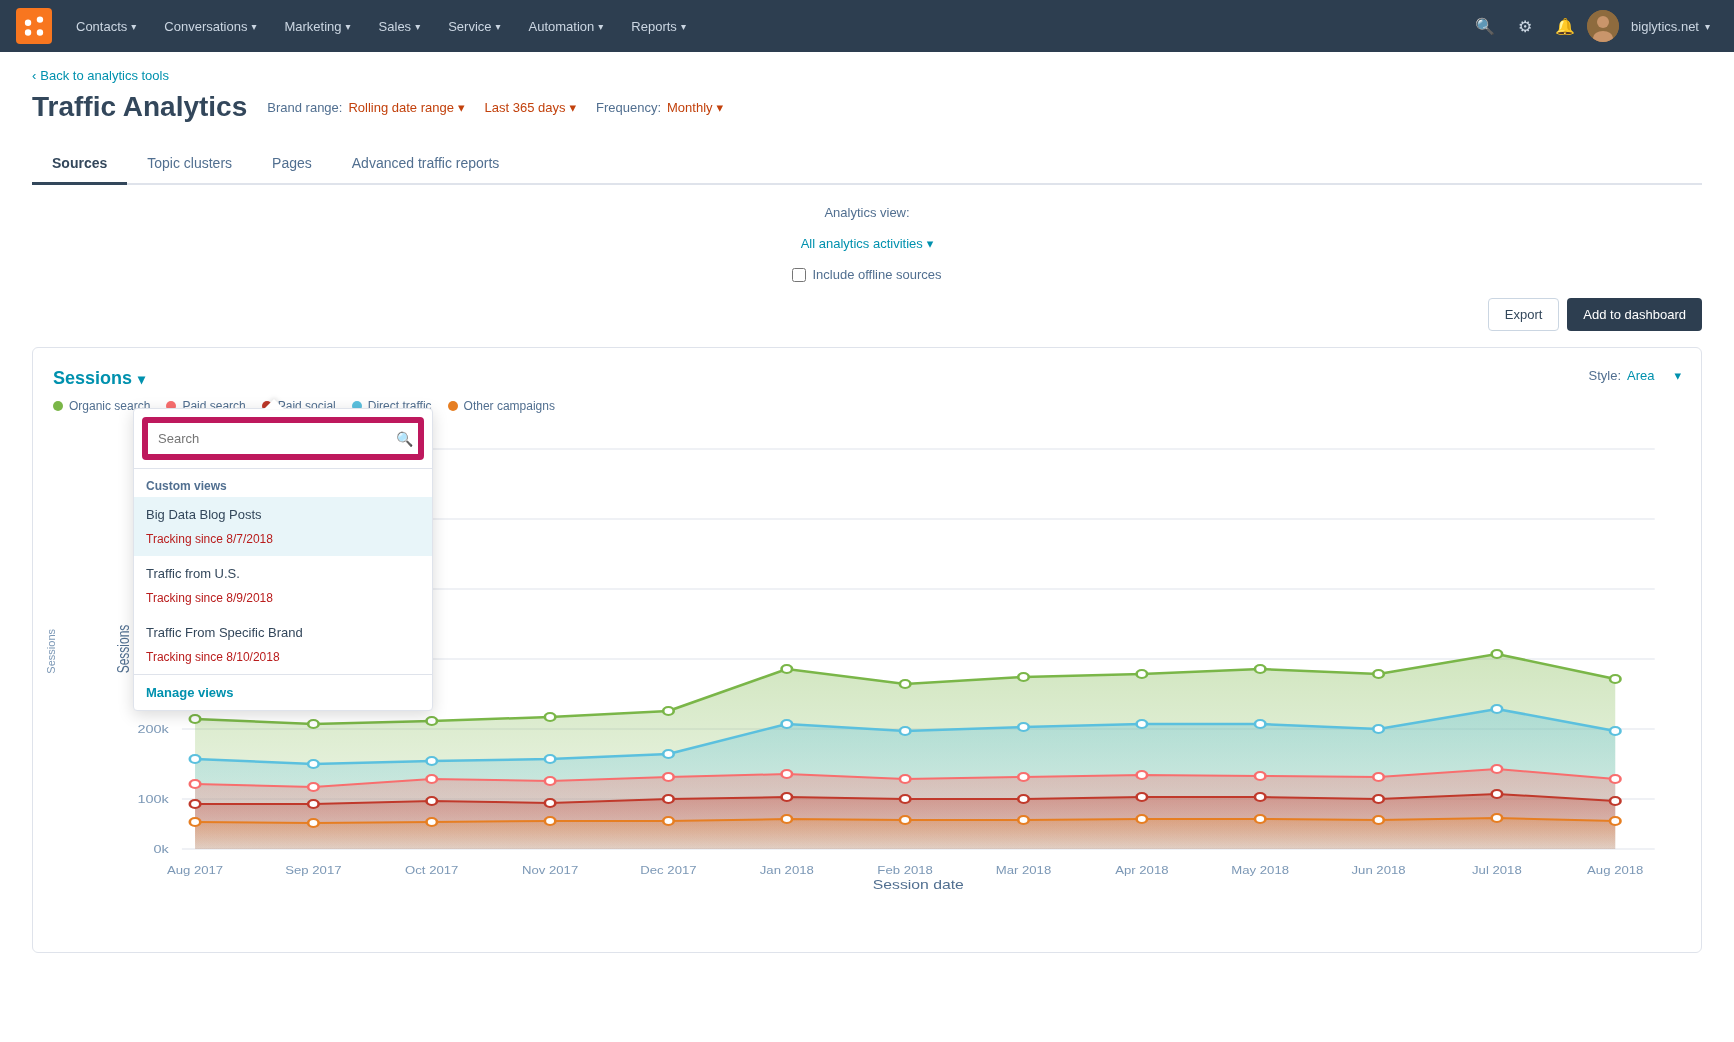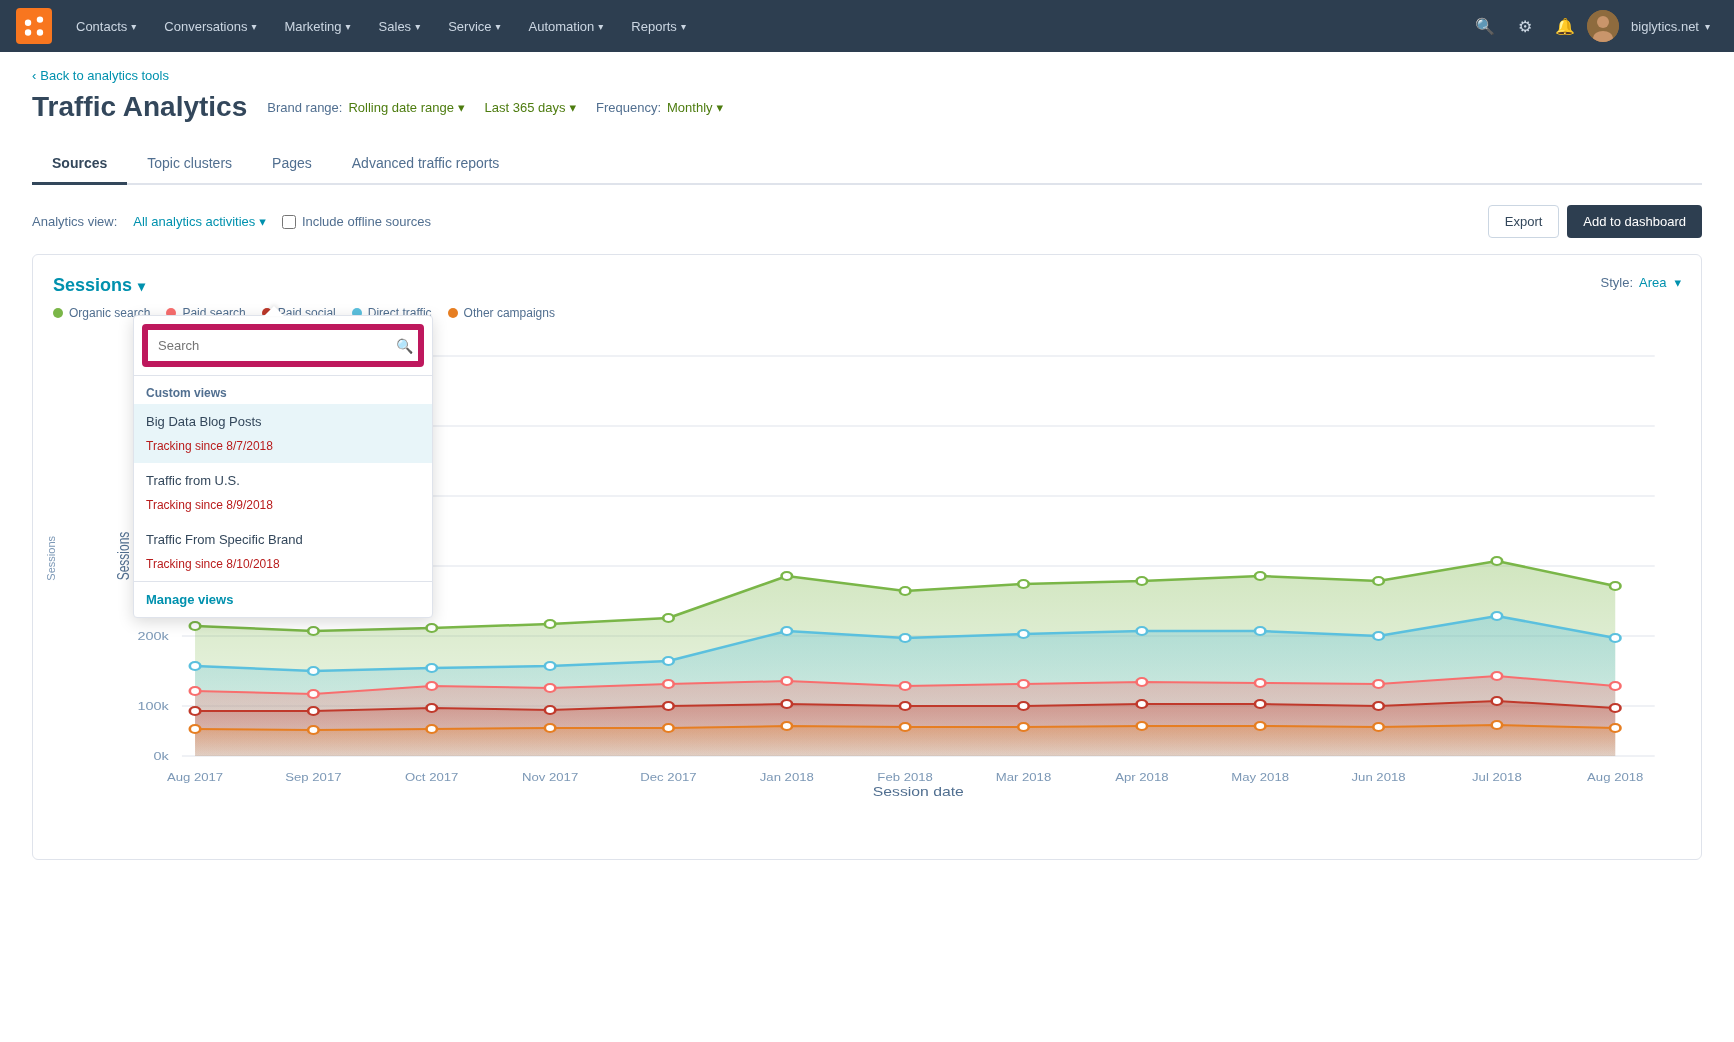--- a/index.html
+++ b/index.html
@@ -79,21 +79,21 @@
       display: flex;
       align-items: center;
       gap: 20px;
       margin-bottom: 20px;
     }
     .filter-group {
       display: flex; align-items: center; gap: 6px; font-size: 13px;
     }
     .filter-label { color: #516f90; font-weight: 500; }
     .filter-btn {
-      color: #4d7c0f;
+      color: #c2410c;
       display: flex; align-items: flex-end; gap: 4px;
       cursor: pointer;
       font-size: 13px;
       background: none; border: none;
     }
 
     
     .tabs {
       display: flex;
       border-bottom: 2px solid #dfe3eb;
@@ -118,20 +118,21 @@
       height: 3px;
       background: #33475b;
     }
 
     
     .toolbar {
       display: flex;
       align-items: center;
       gap: 16px;
       margin-bottom: 16px;
+      flex-direction: column;
     }
     .toolbar-label { color: #516f90; font-size: 13px; }
     .analytics-view-btn {
       color: #0091ae;
       display: flex; align-items: center; gap: 4px;
       cursor: pointer;
       font-size: 13px;
       background: none; border: none;
       font-weight: 500;
     }
@@ -185,21 +186,21 @@
     .legend-item {
       display: flex; align-items: center; gap: 6px; font-size: 12px; color: #516f90;
     }
     .legend-dot {
       width: 10px; height: 10px; border-radius: 50%;
     }
     .style-selector {
       display: flex; align-items: center; gap: 6px; font-size: 13px; color: #516f90;
     }
     .style-btn {
-      color: #0091ae; cursor: pointer; display: flex; align-items: flex-start; gap: 8px;
+      color: #0091ae; cursor: pointer; display: flex; align-items: flex-start; gap: 20px;
       background: none; border: none; font-size: 13px;
     }
 
     
     .dropdown-overlay {
       position: absolute;
       top: 60px; left: 100px;
       width: 300px;
       background: #fff;
       border: 1px solid #dfe3eb;

